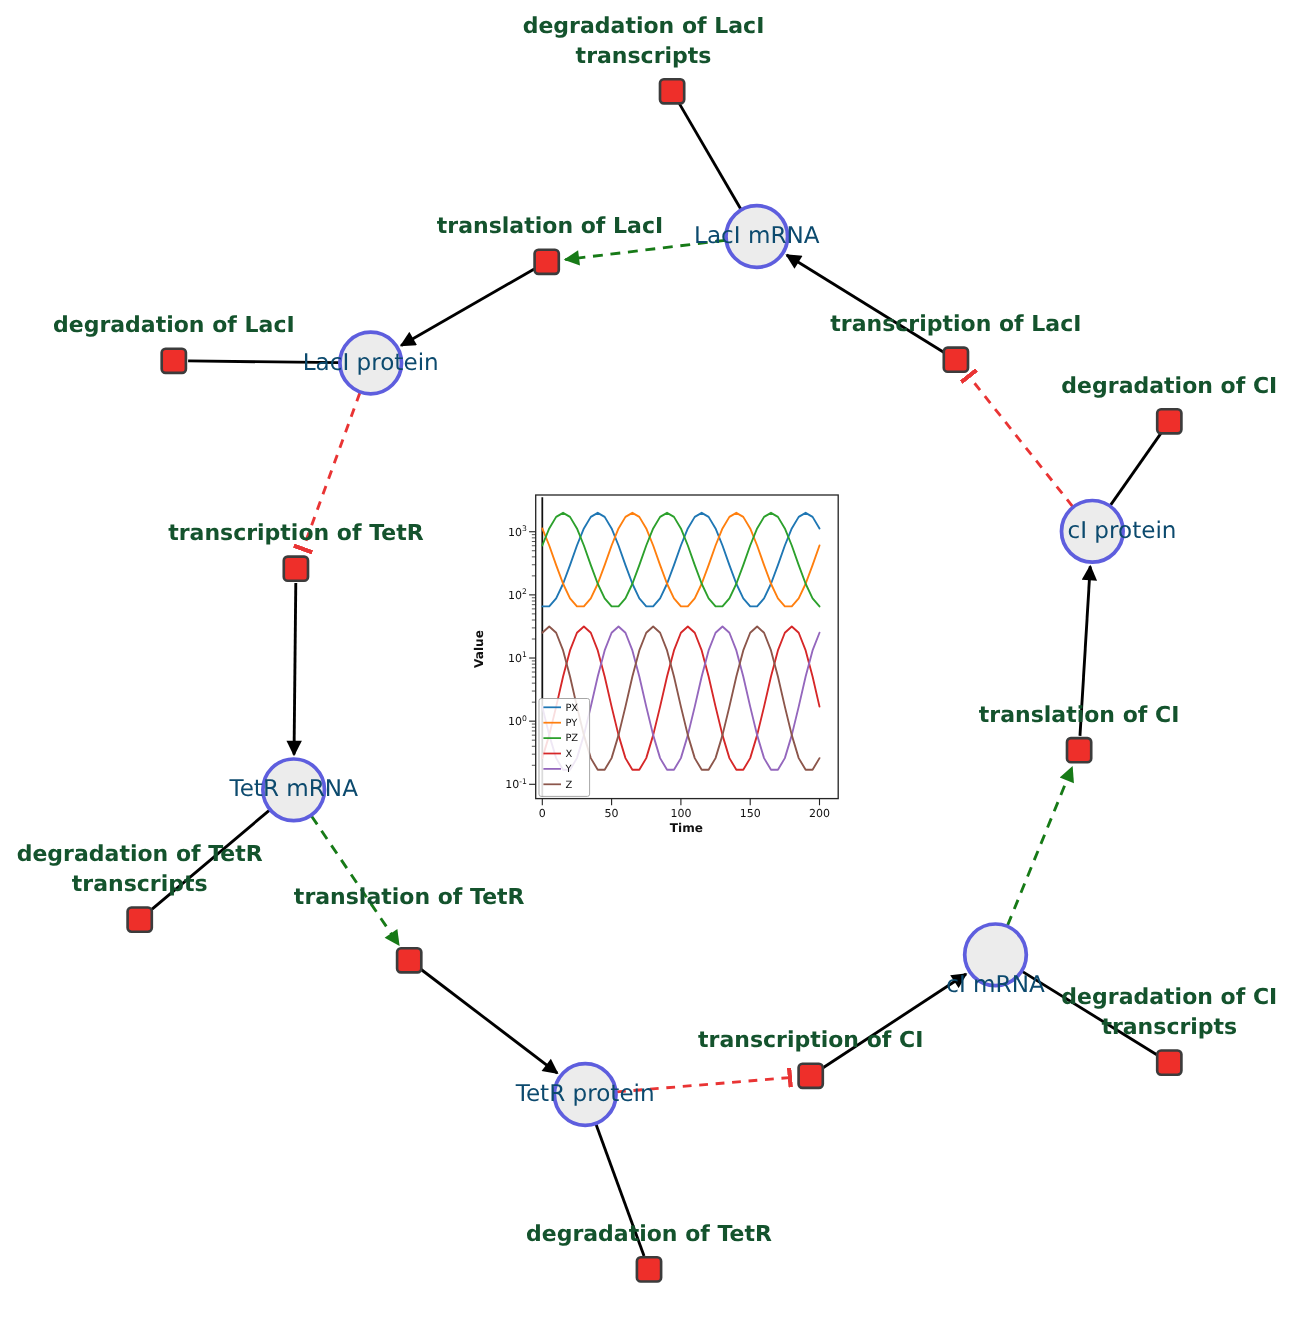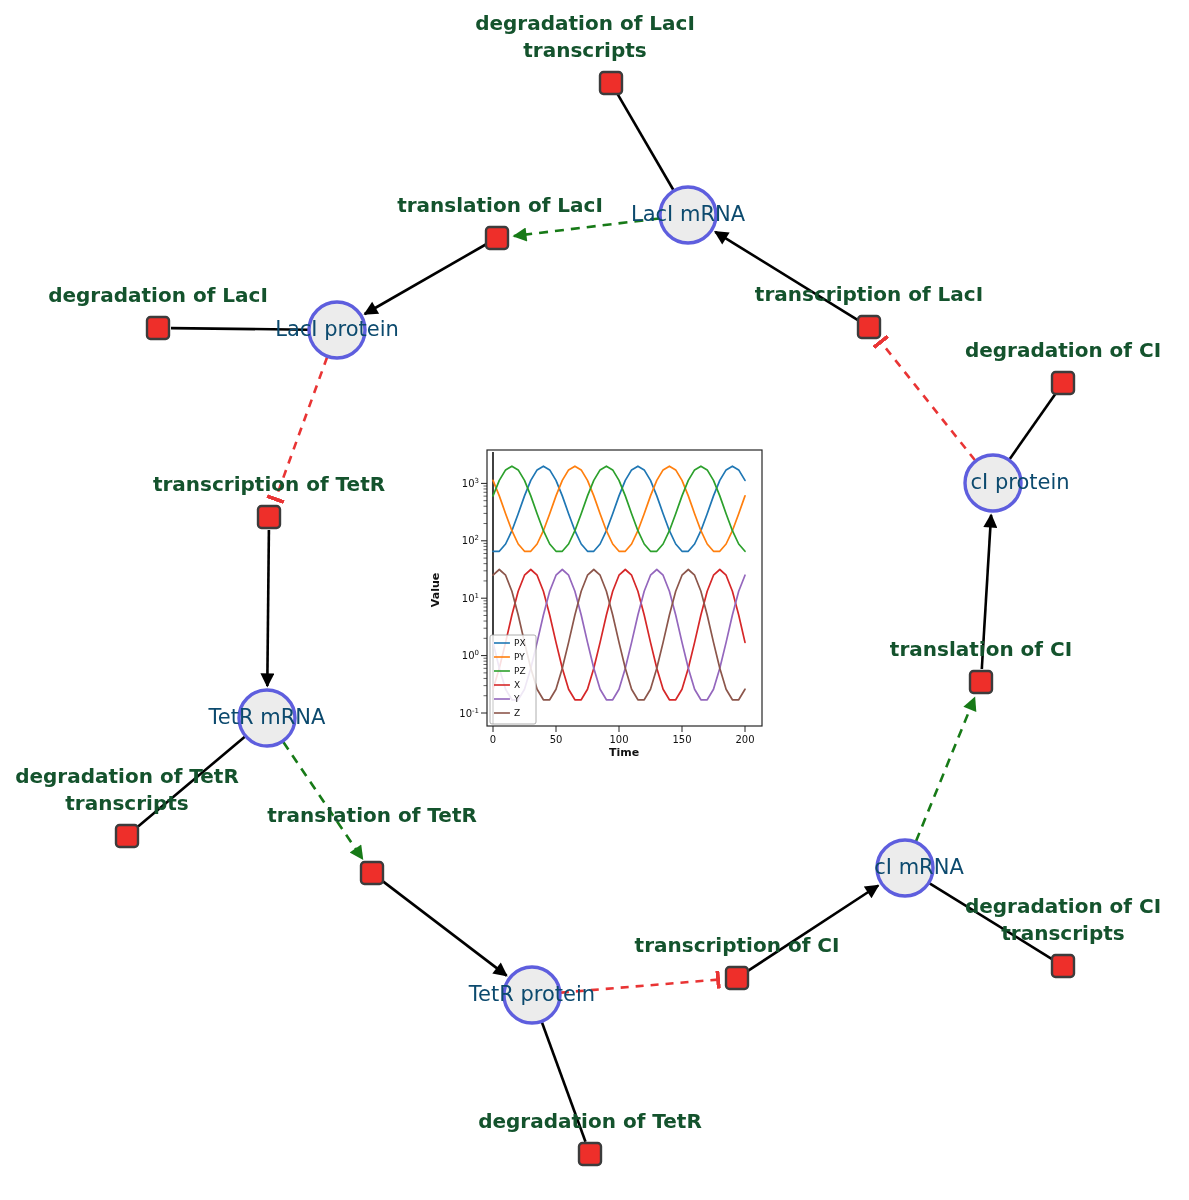--- a/index.html
+++ b/index.html
@@ -63,21 +63,21 @@
       <rect x="361" y="862" width="22" height="22" rx="3.5" fill="#ee2f2a" stroke="#3c3c3c" stroke-width="2.4"></rect>
       <rect x="1052" y="955" width="22" height="22" rx="3.5" fill="#ee2f2a" stroke="#3c3c3c" stroke-width="2.4"></rect>
       <rect x="726" y="967" width="22" height="22" rx="3.5" fill="#ee2f2a" stroke="#3c3c3c" stroke-width="2.4"></rect>
       <rect x="579" y="1143" width="22" height="22" rx="3.5" fill="#ee2f2a" stroke="#3c3c3c" stroke-width="2.4"></rect>
     </svg>
   <div id="labels">
       <div class="species-label" style="left: 688px; top: 202px;">LacI mRNA</div>
       <div class="species-label" style="left: 337px; top: 317px;">LacI protein</div>
       <div class="species-label" style="left: 267px; top: 705px;">TetR mRNA</div>
       <div class="species-label" style="left: 532px; top: 982px;">TetR protein</div>
-      <div class="species-label" style="left: 905px; top: 855px; margin-left: 14px;">cI mRNA</div>
+      <div class="species-label" style="left: 905px; top: 883px;">cI mRNA</div>
       <div class="species-label" style="left: 993px; top: 470px; margin-left: 27px;">cI protein</div>
       <div class="reaction-label" style="left: 585px; top: 10px;">
         <div>degradation of LacI</div>
         <div>transcripts</div>
       </div>
       <div class="reaction-label" style="left: 500px; top: 192px;">
         <div>translation of LacI</div>
       </div>
       <div class="reaction-label" style="left: 158px; top: 282px;">
         <div>degradation of LacI</div>

